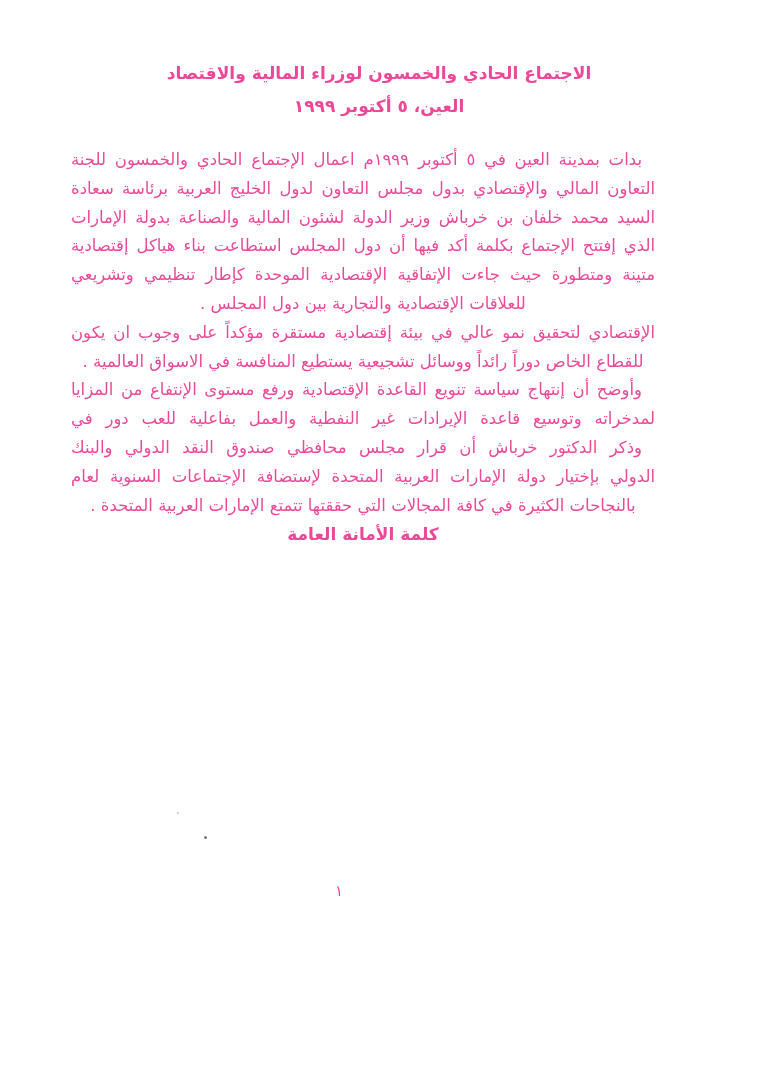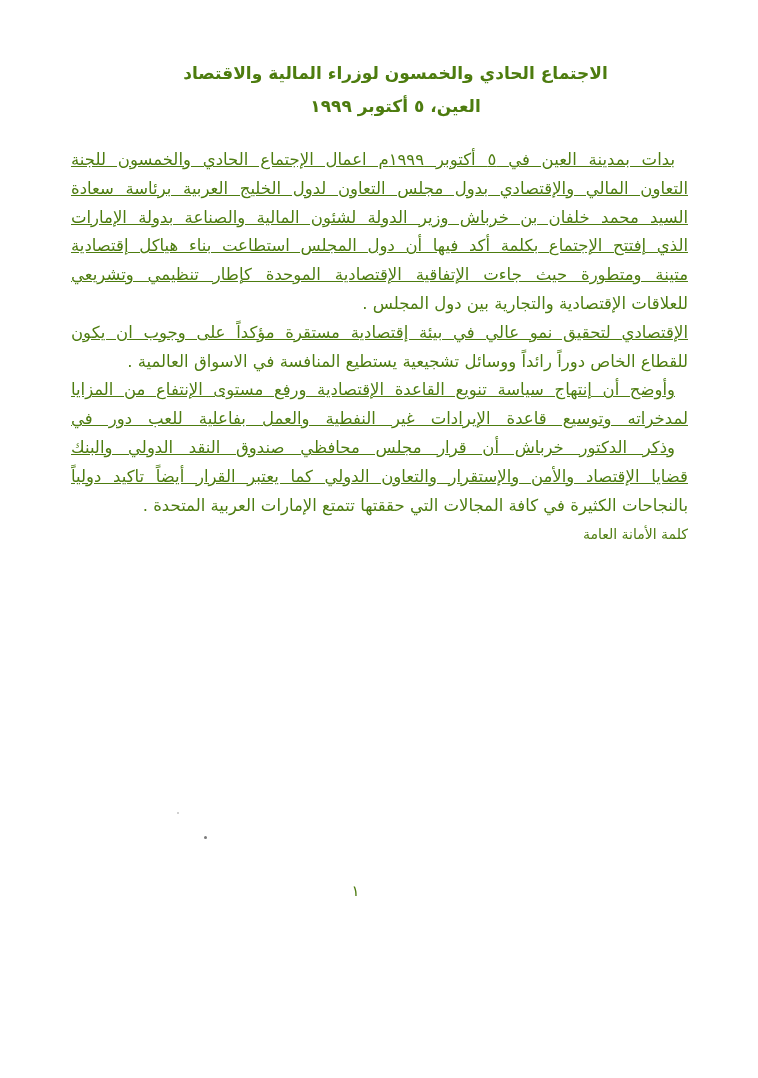--- a/index.html
+++ b/index.html
@@ -5,23 +5,22 @@
   html, body { margin: 0; padding: 0; }
   body {
     width: 758px; height: 1078px;
     background: #ffffff;
     font-family: "DejaVu Sans", sans-serif;
   }
   .page {
     position: relative;
     width: 702px; height: 1078px;
     background: #ffffff;
-    color: #4d7c0f;
+    color: #ec4899;
     overflow: hidden;
-    padding-left: 33px;
   }
   .title-block {
     position: absolute;
     top: 57px; left: 72px; right: 48px;
     direction: rtl;
     text-align: center;
     transform: translateX(16px);
   }
   .title-line {
     font-size: 17px;
@@ -32,31 +31,30 @@
   .body-block {
     position: absolute;
     top: 146px; left: 71px; right: 47px;
     direction: rtl;
     font-size: 16.5px;
     line-height: 28.8px;
   }
   .line {
     height: 28.8px;
     overflow: hidden;
-    text-align: right;
+    text-align: center;
   }
   .line.fill {
     text-align: justify;
     text-align-last: justify;
-    text-decoration: underline;
   }
   .line.indent { padding-right: 13px; }
   .line.heading {
-    font-weight: normal;
-    font-size: 14px;
+    font-weight: bold;
+    font-size: 17px;
   }
   .page-number {
     position: absolute;
     top: 882px; left: 0; right: 24px;
     text-align: center;
     font-size: 15px;
     direction: rtl;
   }
   .speck {
     position: absolute;
@@ -80,21 +78,21 @@
       <div class="line fill">التعاون المالي والإقتصادي بدول مجلس التعاون لدول الخليج العربية برئاسة سعادة</div>
       <div class="line fill">السيد محمد خلفان بن خرباش وزير الدولة لشئون المالية والصناعة بدولة الإمارات</div>
       <div class="line fill">الذي إفتتح الإجتماع بكلمة أكد فيها أن دول المجلس استطاعت بناء هياكل إقتصادية</div>
       <div class="line fill">متينة ومتطورة حيث جاءت الإتفاقية الإقتصادية الموحدة كإطار تنظيمي وتشريعي</div>
       <div class="line">للعلاقات الإقتصادية والتجارية بين دول المجلس .</div>
       <div class="line fill">الإقتصادي لتحقيق نمو عالي في بيئة إقتصادية مستقرة مؤكداً على وجوب ان يكون</div>
       <div class="line">للقطاع الخاص دوراً رائداً ووسائل تشجيعية يستطيع المنافسة في الاسواق العالمية .</div>
       <div class="line fill indent">وأوضح أن إنتهاج سياسة تنويع القاعدة الإقتصادية ورفع مستوى الإنتفاع من المزايا</div>
       <div class="line fill">لمدخراته وتوسيع قاعدة الإيرادات غير النفطية والعمل بفاعلية للعب دور في</div>
       <div class="line fill indent">وذكر الدكتور خرباش أن قرار مجلس محافظي صندوق النقد الدولي والبنك</div>
-      <div class="line fill">قضايا الإقتصاد والأمن والإستقرار والتعاون الدولي كما يعتبر القرار أيضاً تاكيد دولياً</div>
+      <div class="line fill">الدولي بإختيار دولة الإمارات العربية المتحدة لإستضافة الإجتماعات السنوية لعام</div>
       <div class="line">بالنجاحات الكثيرة في كافة المجالات التي حققتها تتمتع الإمارات العربية المتحدة .</div>
       <div class="line heading">كلمة الأمانة العامة</div>
     </div>
 
   <div class="speck speck-1"></div>
   <div class="speck speck-2"></div>
 
   <div class="page-number">١</div>
 
 </div>

